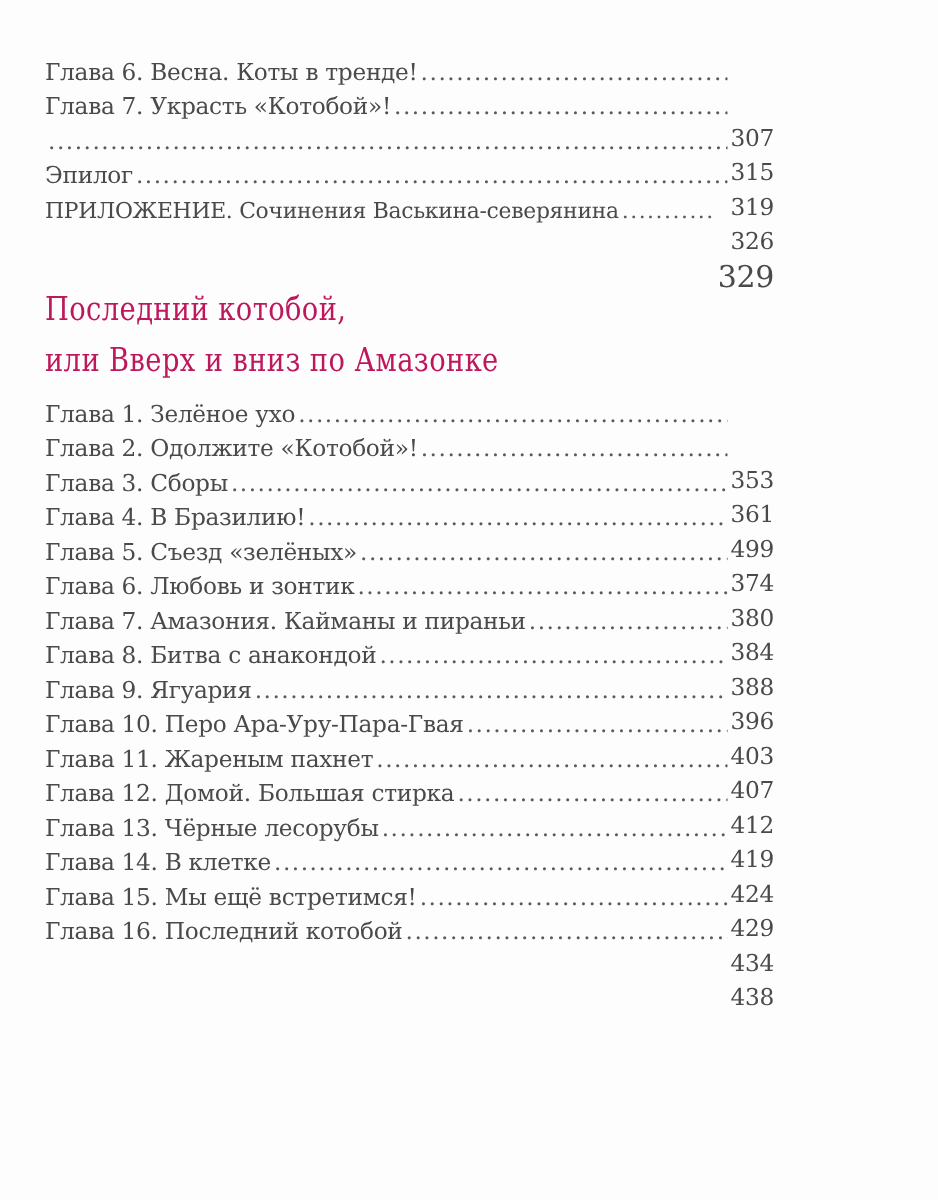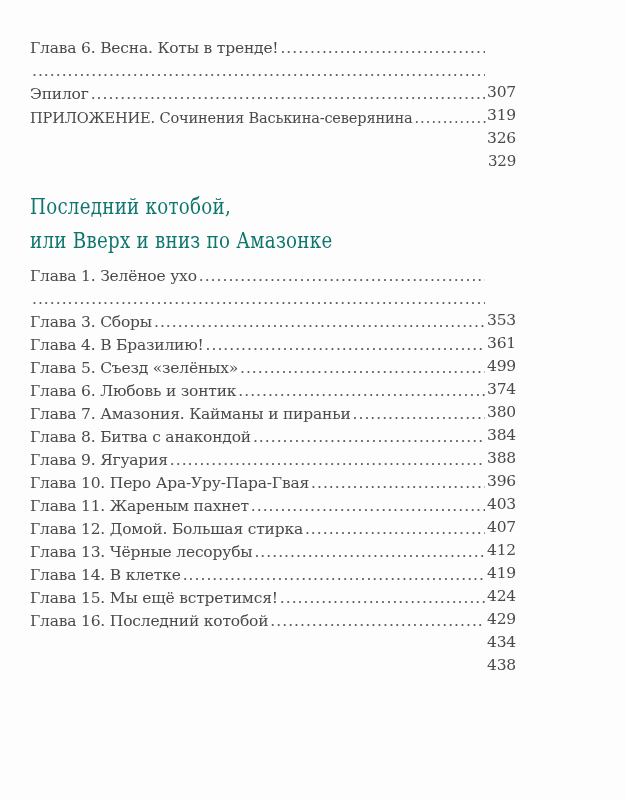--- a/index.html
+++ b/index.html
@@ -18,62 +18,68 @@
     flex:1 1 auto; overflow:hidden; margin:0 2px; color:#5a5a5a;
     letter-spacing:1px;
   }
   .row .dots::before {
     content:"........................................................................................................................................";
   }
   .row .p { flex:0 0 auto;margin-top:44px; }
   .title {
     position:absolute; left:30px; top:190px;
     font-family: "DejaVu Serif", "Liberation Serif", serif;
-    color:#0f766e; font-size:22px; line-height:34px; letter-spacing:0.3px;
+    color:#be185d; font-size:22px; line-height:34px; letter-spacing:0.3px;
     font-stretch:condensed;
   }
   .title .line { display:block; transform:scaleX(0.92); transform-origin:left; }
 </style>
 </head>
 <body>
 
 <div class="toc" style="top:37px;">
   <div class="row">
       <span class="t">Глава 6. Весна. Коты в тренде!</span>
       <span class="dots"></span>
       <span class="p">307</span>
     </div>
   <div class="row">
+      <span class="t">Глава 7. Украсть «Котобой»!</span>
+      <span class="dots"></span>
+      <span class="p">315</span>
+    </div>
+  <div class="row">
       <span class="dots"></span>
       <span class="p">319</span>
     </div>
   <div class="row">
       <span class="t">Эпилог</span>
       <span class="dots"></span>
       <span class="p">326</span>
     </div>
   <div class="row" style="font-size:14.6px;">
       <span class="t">ПРИЛОЖЕНИЕ. Сочинения Васькина-северянина</span>
       <span class="dots"></span>
-      <span class="p" style="font-size:15px;">329</span>
+      <span class="p" style="font-size:20px;">329</span>
     </div>
 </div>
 
 <div class="title">
   <span class="line">Последний котобой,</span>
   <span class="line">или Вверх и вниз по Амазонке</span>
 </div>
 
 <div class="toc" style="top:265px;">
   <div class="row">
       <span class="t">Глава 1. Зелёное ухо</span>
       <span class="dots"></span>
       <span class="p">353</span>
     </div>
   <div class="row">
+      <span class="t">Глава 2. Одолжите «Котобой»!</span>
       <span class="dots"></span>
       <span class="p">361</span>
     </div>
   <div class="row">
       <span class="t">Глава 3. Сборы</span>
       <span class="dots"></span>
       <span class="p">499</span>
     </div>
   <div class="row">
       <span class="t">Глава 4. В Бразилию!</span>

